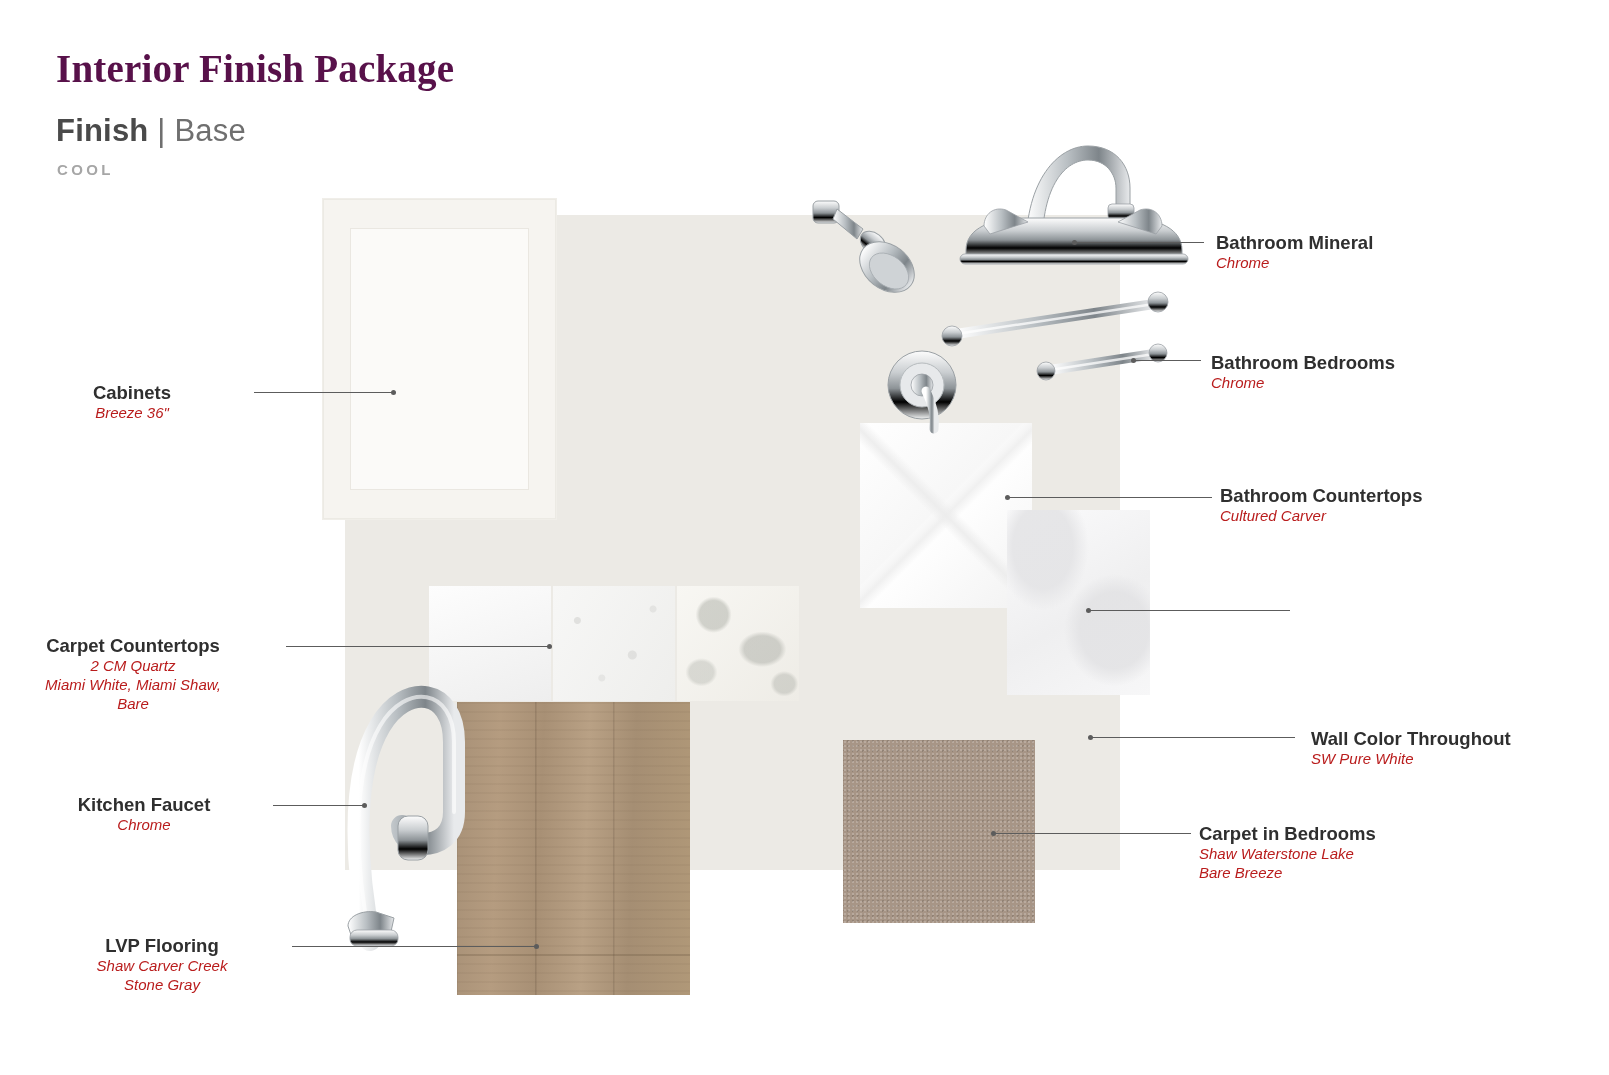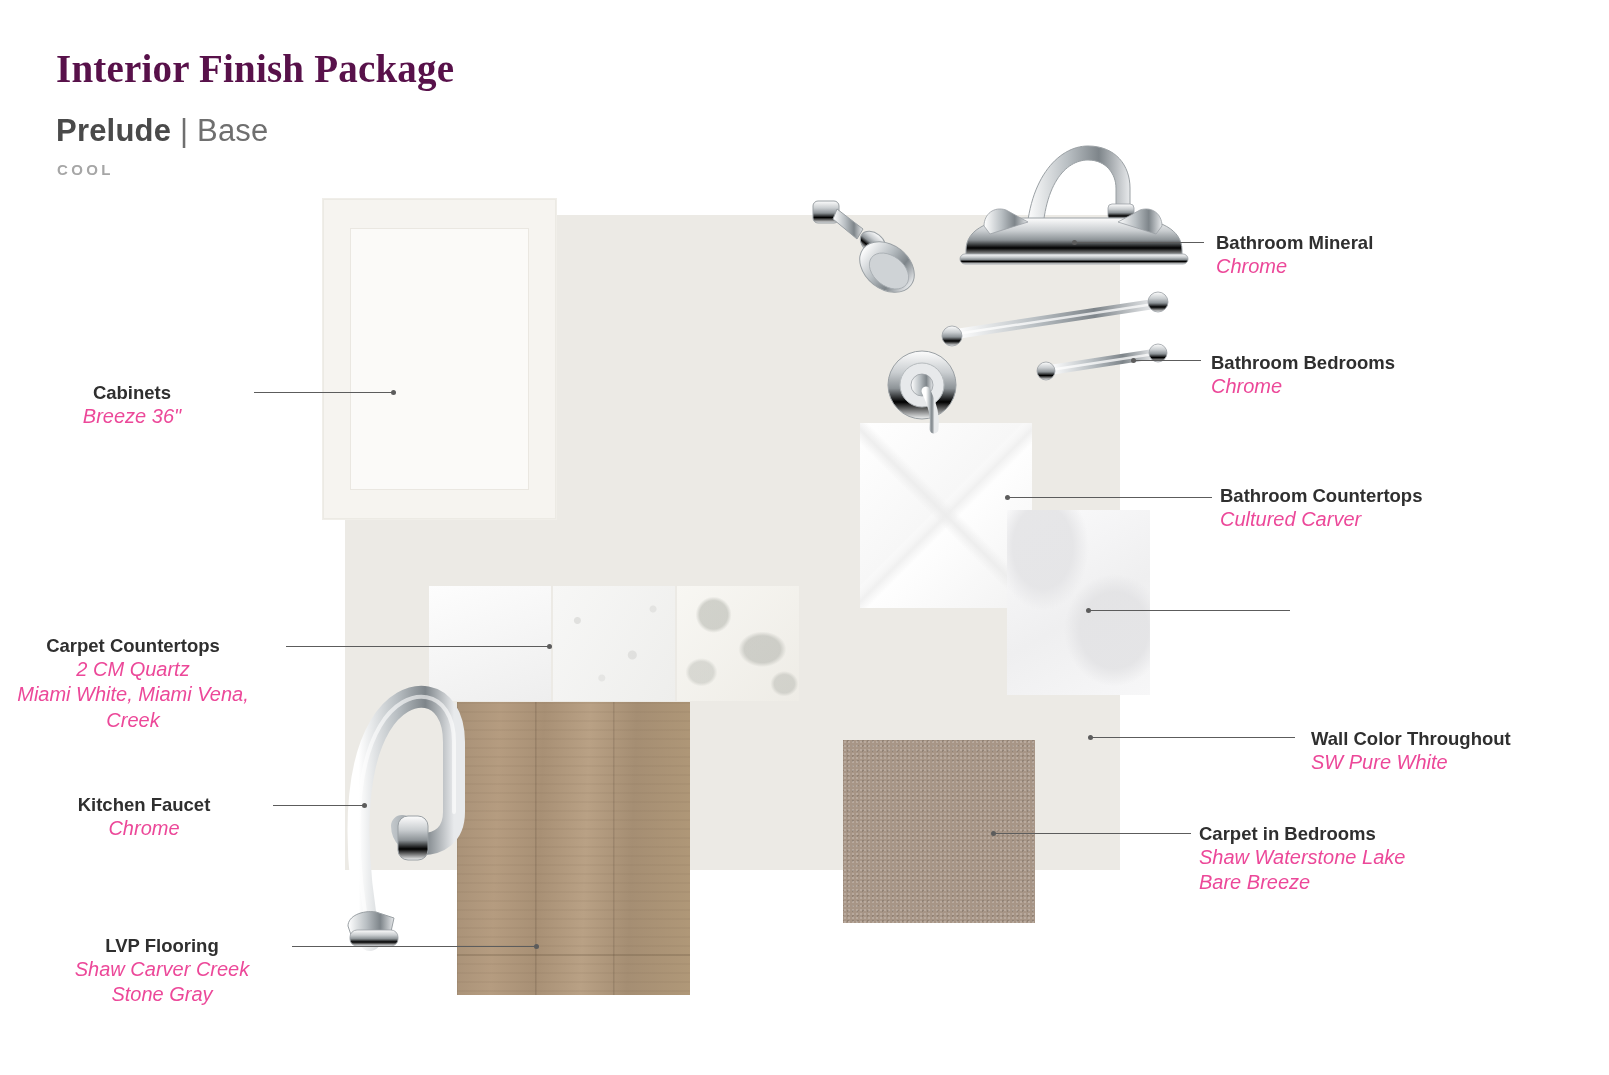--- a/index.html
+++ b/index.html
@@ -159,22 +159,22 @@
   }
   .callout .lbl {
     font-weight: bold;
     font-size: 18.5px;
     color: #2f2f2f;
     display: block;
   }
   .callout .sub {
     display: block;
     font-style: italic;
-    color: #ec4899;
-    font-size: 20px;
+    color: #b91c1c;
+    font-size: 15px;
   }
   .callout .sub-plain {
     display: block;
     color: #3f3f3f;
     font-size: 16.5px;
     font-style: normal;
   }
   .callout.right { text-align: left; }
   .callout.left  { text-align: center; }
 
@@ -194,21 +194,21 @@
   .leader.to-right .dot { right: -2px; }
   .leader.to-left  .dot { left: -2px; }
 </style>
 </head>
 <body>
 
 <div id="board">
 
   <div class="title">Interior Finish Package</div>
   <div class="subtitle">
-    <b>Prelude</b>
+    <b>Finish</b>
     <span>| Base</span>
   </div>
   <div class="eyebrow">COOL</div>
 
   <div class="swatch bg-panel"></div>
 
   <div class="swatch cabinet">
     <div class="inner"></div>
   </div>
 
@@ -321,22 +321,22 @@
     </div>
 
   <div class="callout left" style="left:20px; top:381px; width:224px;">
     <span class="lbl">Cabinets</span>
     <span class="sub">Breeze 36"</span>
   </div>
 
   <div class="callout left" style="left:0px; top:634px; width:266px;">
     <span class="lbl">Carpet Countertops</span>
     <span class="sub">2 CM Quartz</span>
-    <span class="sub">Miami White, Miami Vena,</span>
-    <span class="sub">Creek</span>
+    <span class="sub">Miami White, Miami Shaw,</span>
+    <span class="sub">Bare</span>
   </div>
 
   <div class="callout left" style="left:30px; top:793px; width:228px;">
     <span class="lbl">Kitchen Faucet</span>
     <span class="sub">Chrome</span>
   </div>
 
   <div class="callout left" style="left:44px; top:934px; width:236px;">
     <span class="lbl">LVP Flooring</span>
     <span class="sub">Shaw Carver Creek</span>

